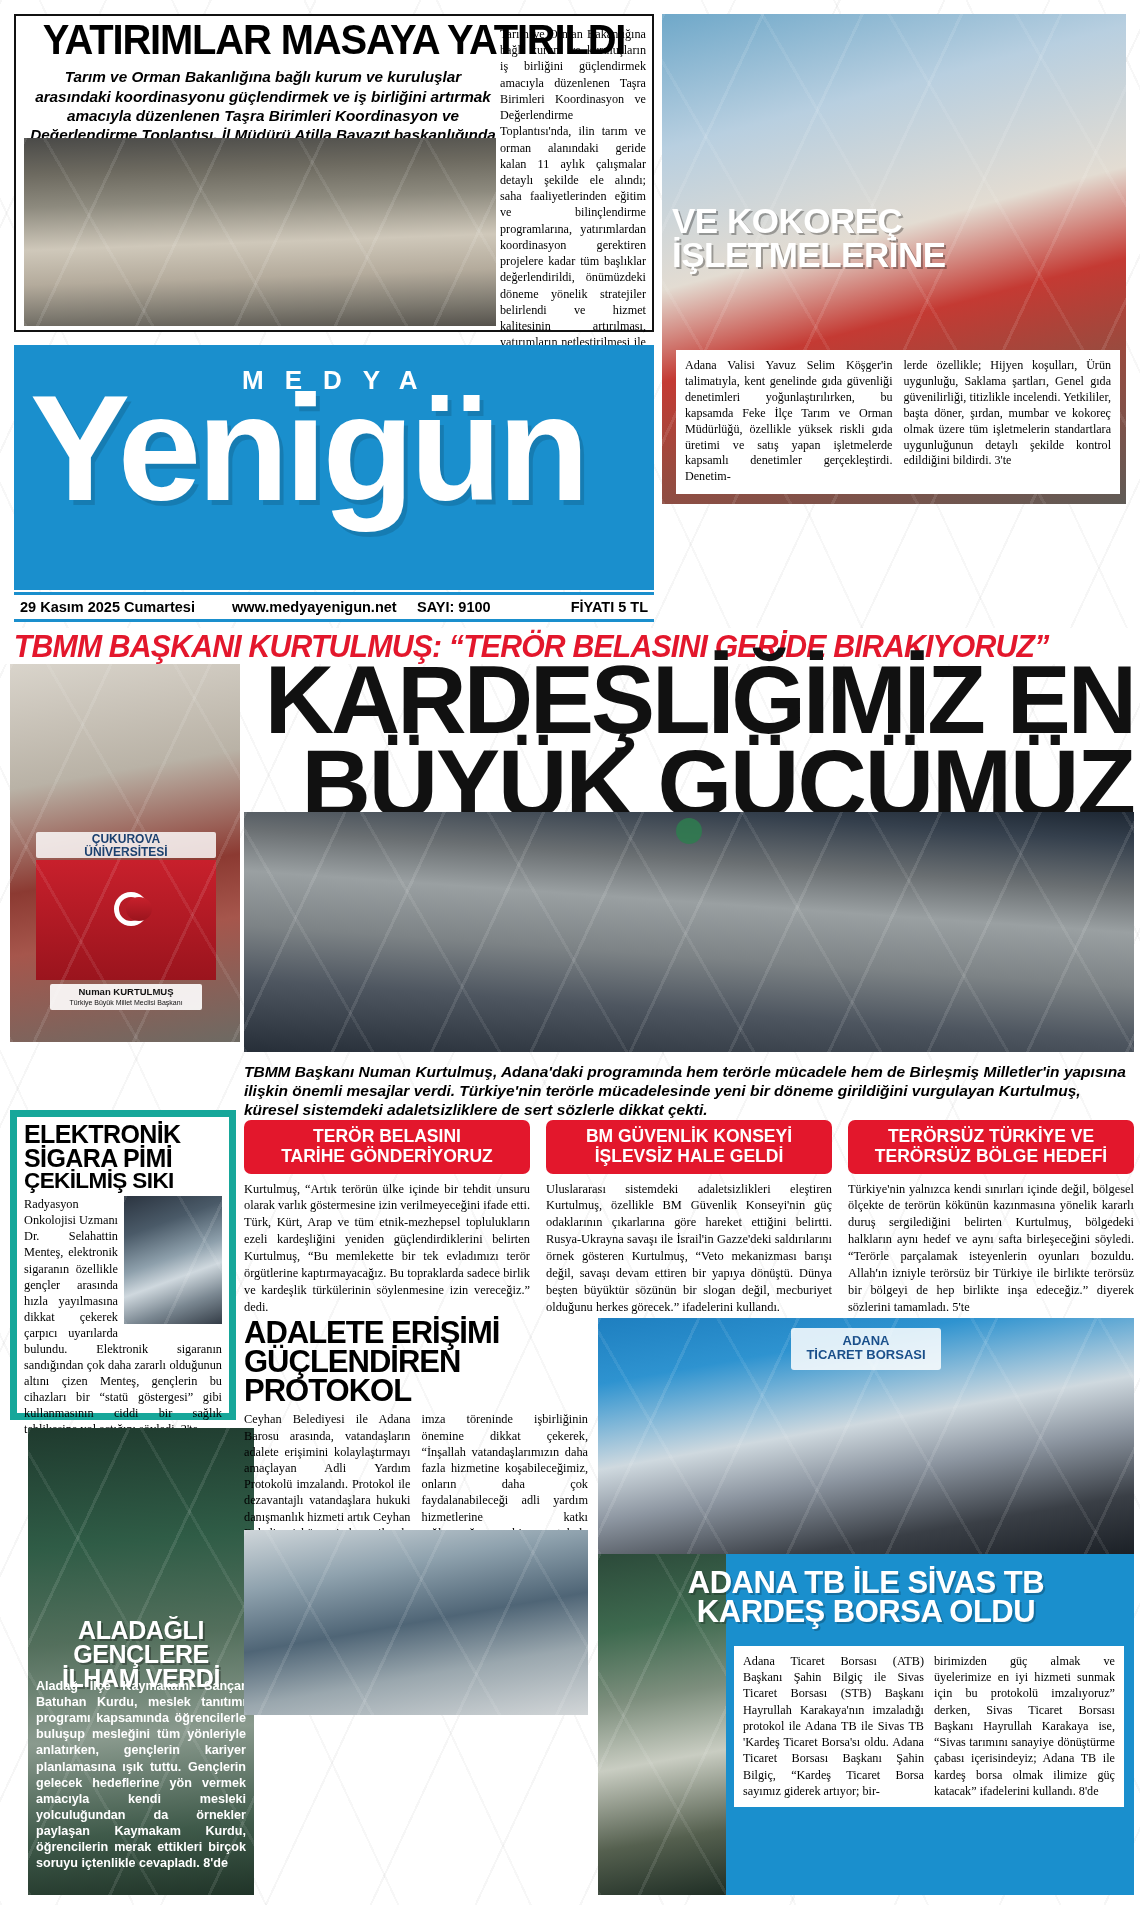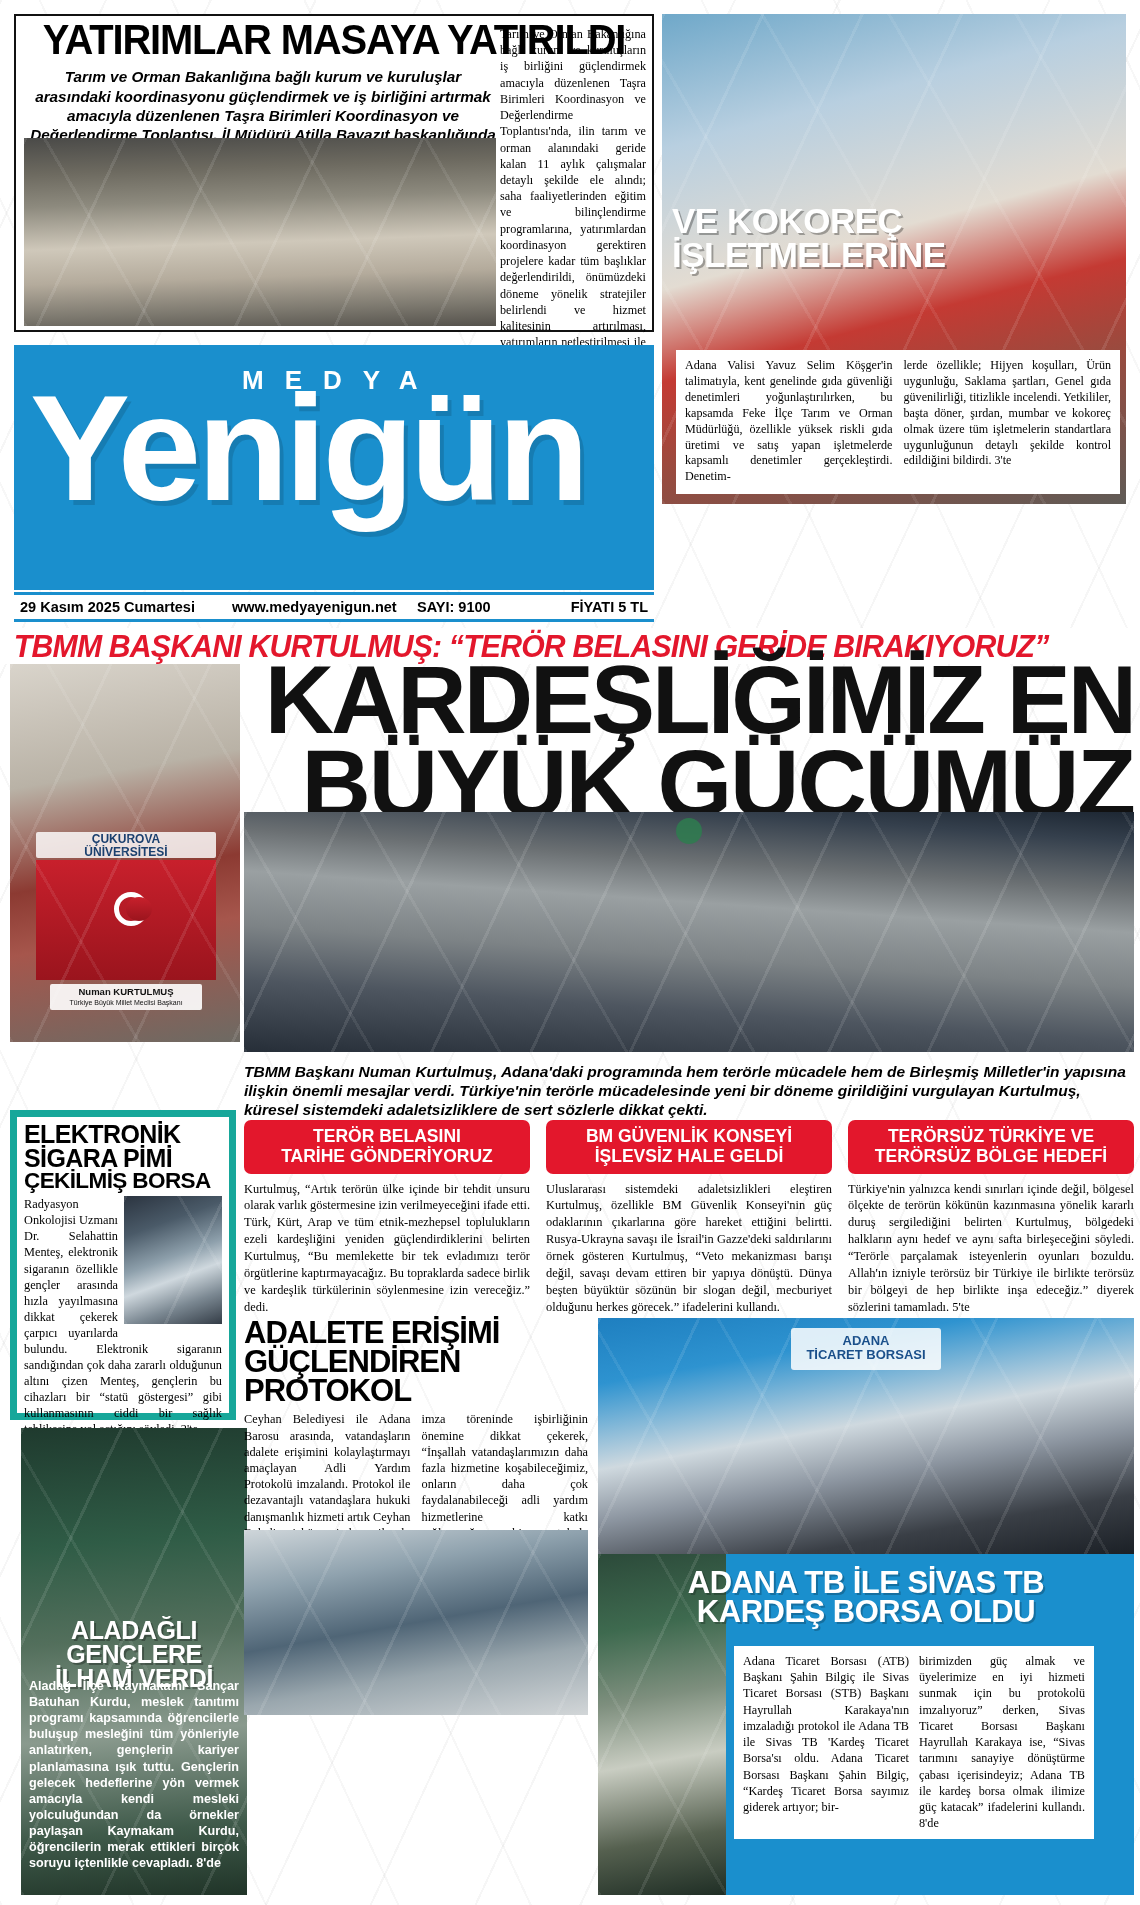--- a/index.html
+++ b/index.html
@@ -84,39 +84,39 @@
   .box-body { font-family:"Liberation Serif", serif; font-size:12.4px; line-height:1.36; text-align:justify; margin-top:7px; }
 
   
   #side-esig { position:absolute; left:10px; top:1110px; width:226px; height:310px; border:7px solid #17a79a; background:#fff; padding:6px 7px; }
   #esig-head { font-size:25px; font-weight:bold; line-height:.94; letter-spacing:-.6px; }
   #esig-head .l3 { font-size:22.5px; }
   #esig-photo { float:right; width:98px; height:128px; margin:5px 0 3px 6px; }
   #esig-body { font-family:"Liberation Serif", serif; font-size:12.3px; line-height:1.31; text-align:justify; margin-top:5px; }
 
   
-  #side-alad { position:absolute; left:21px; top:1428px; width:226px; height:467px; }
+  #side-alad { position:absolute; left:28px; top:1428px; width:226px; height:467px; }
   #alad-photo { position:absolute; inset:0; }
   #alad-head { position:absolute; left:8px; top:190px; width:210px; text-align:center; color:#fff; font-size:25px; font-weight:bold; line-height:.96; letter-spacing:-.4px; text-shadow:2px 2px 0 rgba(0,0,0,.3); }
   #alad-body { position:absolute; left:8px; right:8px; top:250px; color:#fff; font-weight:bold; font-size:12.6px; line-height:1.28; text-align:justify; }
 
   
   #adalete { position:absolute; left:244px; top:1318px; width:344px; height:280px; }
   #ad-head { font-size:31px; font-weight:bold; line-height:.94; letter-spacing:-1px; }
   #ad-cols { display:flex; gap:11px; margin-top:6px; }
   #ad-cols .c { flex:1; font-family:"Liberation Serif", serif; font-size:12.3px; line-height:1.32; text-align:justify; }
   #ad-photo { position:absolute; left:0; top:212px; width:344px; height:185px; }
 
   
   #atb { position:absolute; left:598px; top:1318px; width:536px; height:577px; }
   #atb-photo1 { position:absolute; left:0; top:0; width:536px; height:236px; }
   #atb-blue { position:absolute; left:0; top:236px; width:536px; height:341px; background:#1a8fcd; }
   #atb-head { position:absolute; left:10px; top:250px; width:516px; text-align:center; color:#fff; font-size:31px; font-weight:bold; line-height:.95; letter-spacing:-.5px; text-shadow:2px 2px 0 rgba(0,0,0,.22); }
   #atb-photo2 { position:absolute; left:0; top:236px; width:128px; height:341px; }
-  #atb-body { position:absolute; left:136px; top:328px; width:360px; background:#fff; padding:7px 9px 8px; display:flex; gap:10px; }
+  #atb-body { position:absolute; left:136px; top:328px; width:390px; background:#fff; padding:7px 9px 8px; display:flex; gap:10px; }
   #atb-body .c { flex:1; font-family:"Liberation Serif", serif; font-size:12.2px; line-height:1.33; text-align:justify; }
 </style>
 </head>
 <body>
 
 <div class="page wmbg">
 
   <section id="top-left">
     <h1 id="tl-head">YATIRIMLAR MASAYA YATIRILDI</h1>
     <p id="tl-sub">Tarım ve Orman Bakanlığına bağlı kurum ve kuruluşlar arasındaki koordinasyonu güçlendirmek ve iş birliğini artırmak amacıyla düzenlenen Taşra Birimleri Koordinasyon ve Değerlendirme Toplantısı, İl Müdürü Atilla Bayazıt başkanlığında gerçekleştirildi.</p>
@@ -203,21 +203,21 @@
         <div>TERÖRSÜZ BÖLGE HEDEFİ</div>
       </div>
       <div class="box-body">Türkiye'nin yalnızca kendi sınırları içinde değil, bölgesel ölçekte de terörün kökünün kazınmasına yönelik kararlı duruş sergilediğini belirten Kurtulmuş, bölgedeki halkların aynı hedef ve aynı safta birleşeceğini söyledi. “Terörle parçalamak isteyenlerin oyunları bozuldu. Allah'ın izniyle terörsüz bir Türkiye ile birlikte terörsüz bir bölgeyi de hep birlikte inşa edeceğiz.” diyerek sözlerini tamamladı. 5'te</div>
     </article>
   </section>
 
   <section id="side-esig">
     <h2 id="esig-head">
       <div>ELEKTRONİK</div>
       <div>SİGARA PİMİ</div>
-      <div class="l3">ÇEKİLMİŞ BORSA</div>
+      <div class="l3">ÇEKİLMİŞ SIKI</div>
     </h2>
     <div id="esig-photo" class="photo g-vape"></div>
     <div id="esig-body">Radyasyon Onkolojisi Uzmanı Dr. Selahattin Menteş, elektronik sigaranın özellikle gençler arasında hızla yayılmasına dikkat çekerek çarpıcı uyarılarda bulundu. Elektronik sigaranın sandığından çok daha zararlı olduğunun altını çizen Menteş, gençlerin bu cihazları bir “statü göstergesi” gibi kullanmasının ciddi bir sağlık tehlikesine yol açtığını söyledi. 2'te</div>
   </section>
 
   <section id="side-alad">
     <div id="alad-photo" class="photo g-hall"></div>
     <h2 id="alad-head">
       <div>ALADAĞLI GENÇLERE</div>
       <div>İLHAM VERDİ</div>

